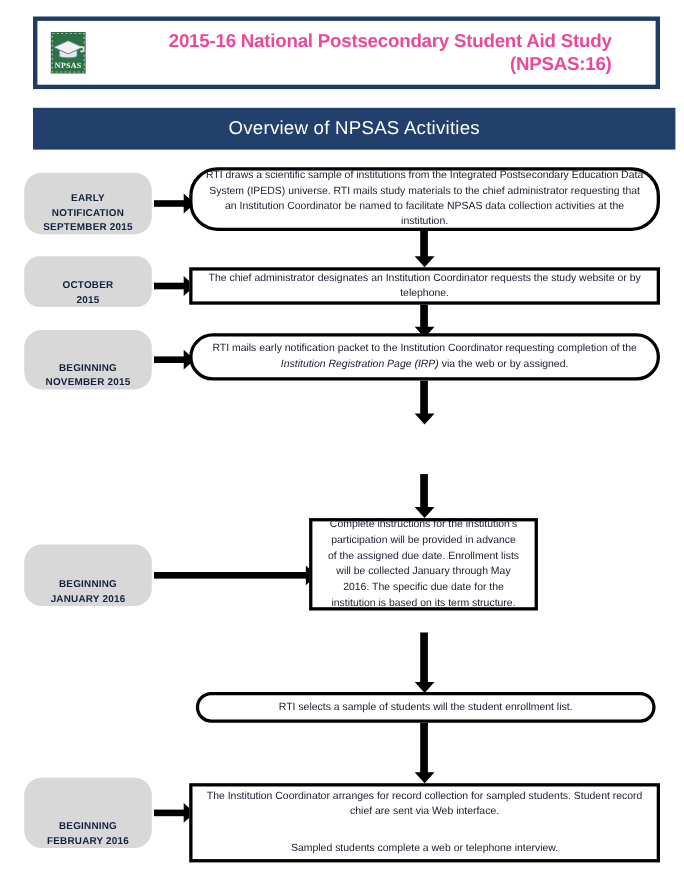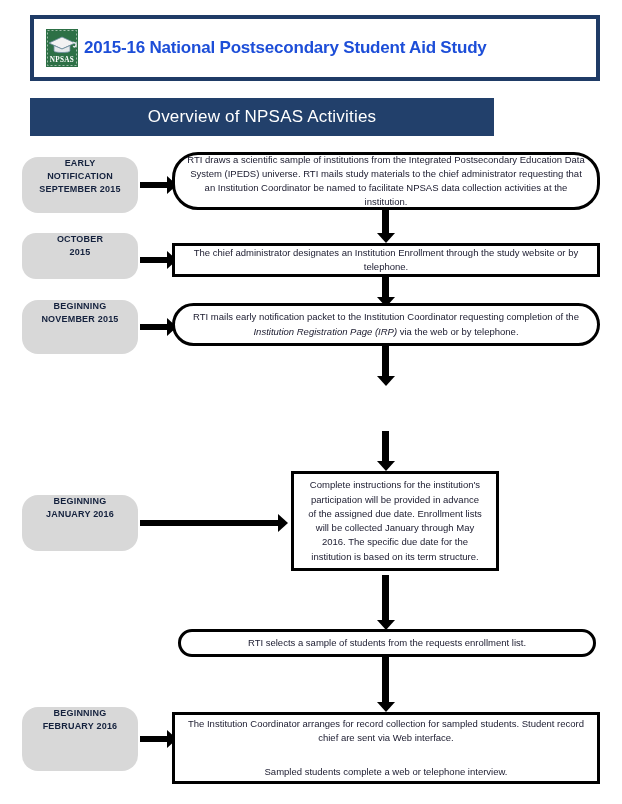--- a/index.html
+++ b/index.html
@@ -35,52 +35,52 @@
     width: 32px;
     height: 38px;
     margin-left: 12px;
     margin-right: 6px;
     flex: 0 0 auto;
     position: relative;
   }
   #npsas-logo svg { display:block; }
   #title-text {
     flex: 1 1 auto;
-    text-align: left;
+    text-align: right;
     font-size: 17px;
     font-weight: bold;
-    color: #1d4ed8;
+    color: #ec4899;
     line-height: 1.25;
-    padding-right: 20px;
+    padding-right: 40px;
     letter-spacing: -0.2px;
   }
 
   
   #overview-banner {
     position: absolute;
     left: 30px;
     top: 98px;
-    width: 464px;
+    width: 584px;
     height: 38px;
     background: #22406b;
     color: #ffffff;
     font-size: 17px;
     display: flex;
     align-items: center;
     justify-content: center;
     letter-spacing: 0.2px;
   }
 
   
   .pill {
     position: absolute;
     background: #d8d8d8;
     border-radius: 16px;
     display: flex;
-    align-items: flex-start;
+    align-items: flex-end;
     justify-content: center;
     text-align: center;
     font-size: 9px;
     font-weight: bold;
     color: #14213d;
     line-height: 1.45;
     letter-spacing: 0.2px;
   }
 
   .node {
@@ -150,20 +150,21 @@
         <rect x="0" y="0" width="32" height="38" fill="#2d7046"></rect>
         <rect x="1.5" y="1.5" width="29" height="35" fill="none" stroke="#ffffff" stroke-width="1" stroke-dasharray="2 2" opacity="0.55"></rect>
         <path d="M3 14 L16 8 L29 14 L16 20 Z" fill="#f2f2f2" stroke="#6d8b9e" stroke-width="0.8"></path>
         <path d="M8 16.5 L8 22 C8 24 24 24 24 22 L24 16.5 L16 20 Z" fill="#e4e8ea" stroke="#6d8b9e" stroke-width="0.8"></path>
         <path d="M27 13.6 C30 13.2 31 15.6 29.4 17.4 C28.6 18.2 27.4 18 27.6 16.8" fill="none" stroke="#dfe5e8" stroke-width="1.6"></path>
         <text x="16" y="32.6" font-family="'Liberation Serif',serif" font-size="7.2" font-weight="bold" fill="#ffffff" text-anchor="middle" letter-spacing="0.3">NPSAS</text>
       </svg>
     </div>
     <div id="title-text">
       <div>2015-16 National Postsecondary Student Aid Study</div>
+      <div>(NPSAS:16)</div>
     </div>
   </div>
 
   <div id="overview-banner">
     <span>Overview of NPSAS Activities</span>
   </div>
 
   <div class="pill" style="left:22px; top:157px; width:116px; height:56px;">
     <span class="pill-text">EARLY<br>NOTIFICATION<br>SEPTEMBER 2015</span>
   </div>
@@ -190,44 +191,44 @@
   <div class="h-arrow" style="left:140px; top:520px; width:139px;"></div>
   <div class="h-arrow" style="left:140px; top:736px; width:28px;"></div>
 
   <div class="node rounded" style="left:172px; top:152px; width:428px; height:58px;">
     <div class="inner">RTI draws a scientific sample of institutions from the Integrated Postsecondary Education Data System (IPEDS) universe. RTI mails study materials to the chief administrator requesting that an Institution Coordinator be named to facilitate NPSAS data collection activities at the institution.</div>
   </div>
 
   <div class="v-arrow" style="left:382px; top:210px; height:24px;"></div>
 
   <div class="node" style="left:172px; top:243px; width:428px; height:34px;">
-    <div class="inner">The chief administrator designates an Institution Enrollment through the study website or by telephone.</div>
+    <div class="inner">The chief administrator designates an Institution Coordinator requests the study website or by telephone.</div>
   </div>
 
   <div class="v-arrow" style="left:382px; top:277px; height:21px;"></div>
 
   <div class="node rounded" style="left:172px; top:303px; width:428px; height:43px;">
     <div class="inner">
-      <span>RTI mails early notification packet to the Institution Coordinator requesting completion of the </span><i>Institution Registration Page (IRP)</i><span> via the web or by telephone.</span>
+      <span>RTI mails early notification packet to the Institution Coordinator requesting completion of the </span><i>Institution Registration Page (IRP)</i><span> via the web or by assigned.</span>
     </div>
   </div>
 
   <div class="v-arrow" style="left:382px; top:346px; height:31px;"></div>
 
 
   <div class="v-arrow" style="left:382px; top:431px; height:31px;"></div>
 
-  <div class="node" style="left:291px; top:471px; width:208px; height:100px;">
+  <div class="node" style="left:281px; top:471px; width:208px; height:84px;">
     <div class="inner">Complete instructions for the institution's participation will be provided in advance of the assigned due date. Enrollment lists will be collected January through May 2016. The specific due date for the institution is based on its term structure.</div>
   </div>
 
   <div class="v-arrow" style="left:382px; top:575px; height:46px;"></div>
 
   <div class="node rounded" style="left:178px; top:629px; width:418px; height:28px;">
-    <div class="inner">RTI selects a sample of students from the requests enrollment list.</div>
+    <div class="inner">RTI selects a sample of students will the student enrollment list.</div>
   </div>
 
   <div class="v-arrow" style="left:382px; top:657px; height:46px;"></div>
 
   <div class="node" style="left:172px; top:712px; width:428px; height:72px;">
     <div class="inner">
       <p>The Institution Coordinator arranges for record collection for sampled students. Student record chief are sent via Web interface.</p>
       <p>Sampled students complete a web or telephone interview.</p>
     </div>
   </div>

